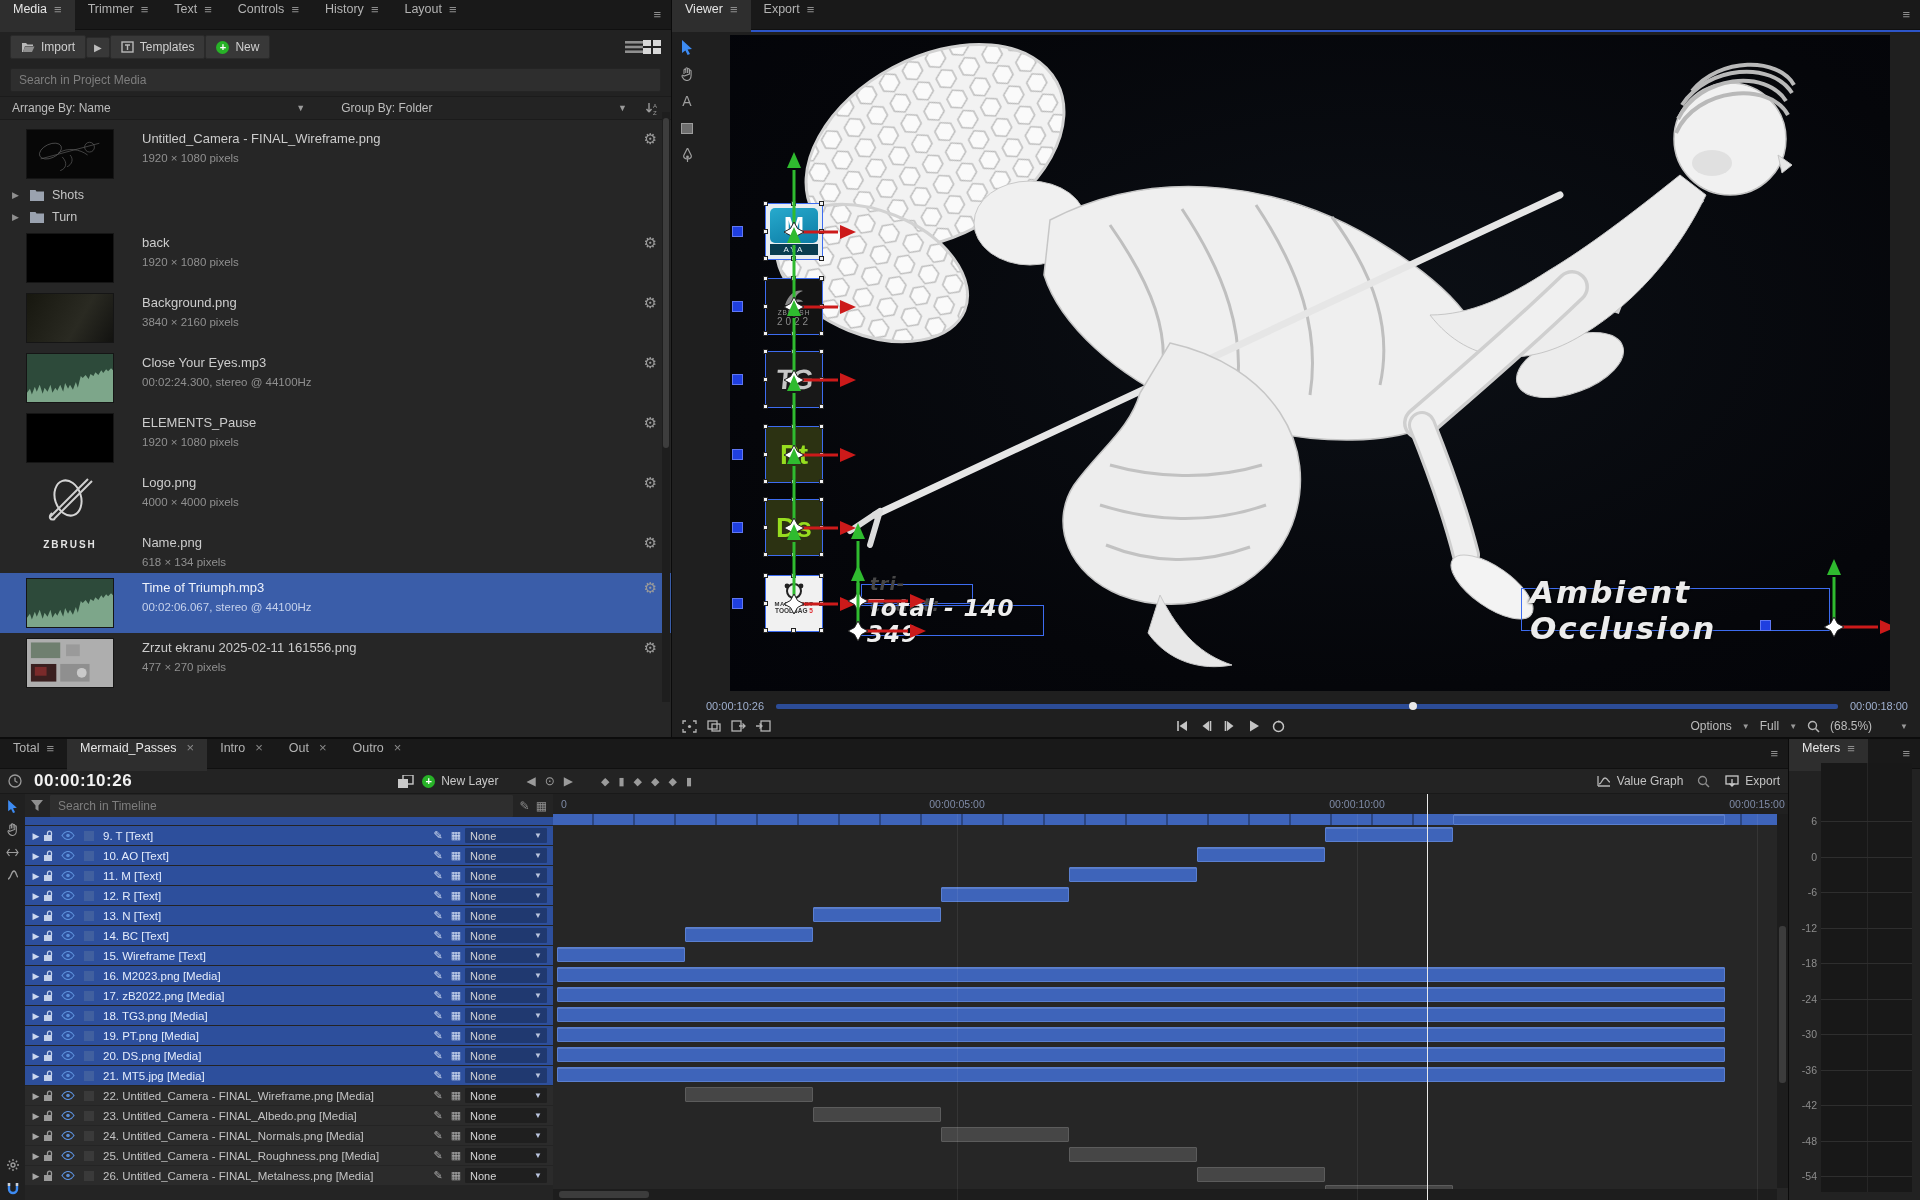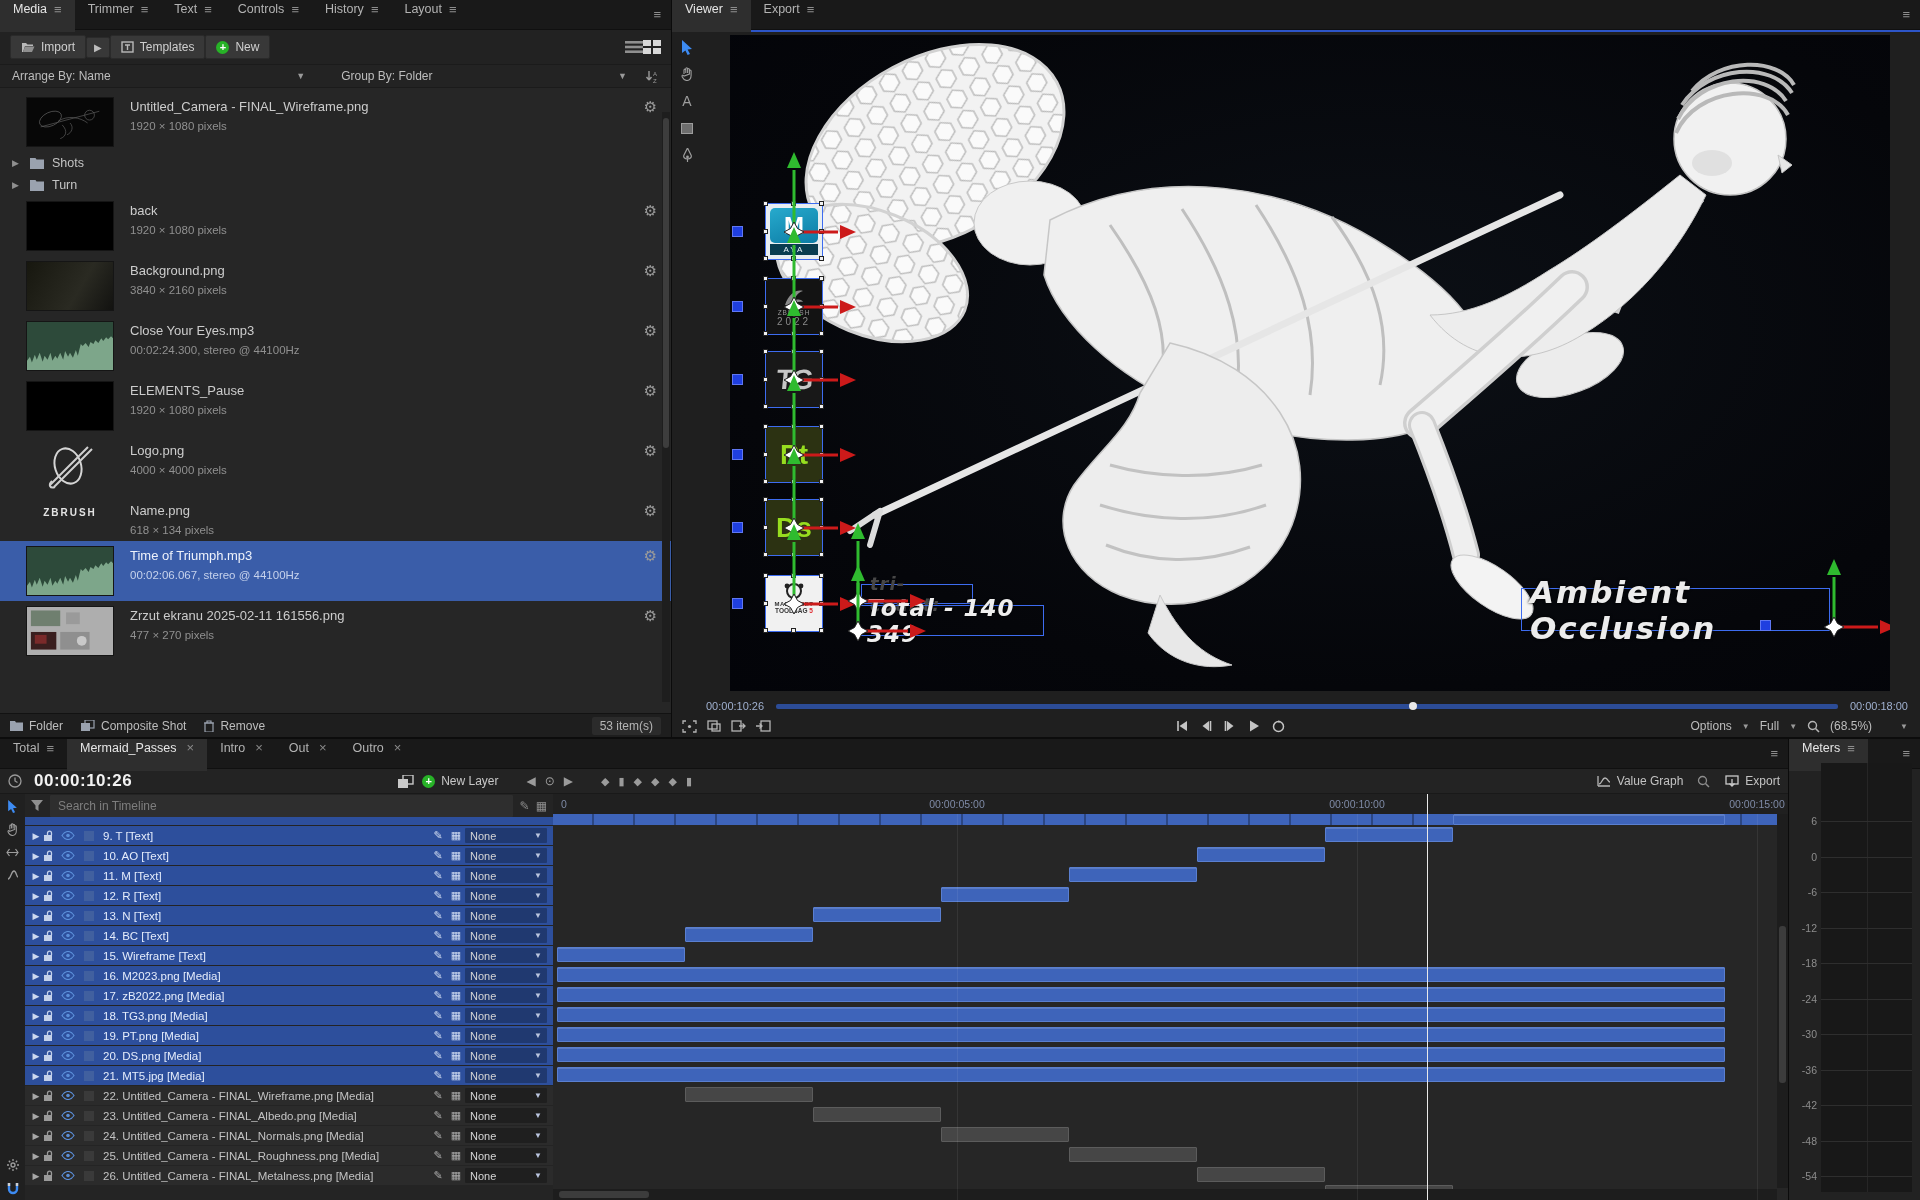--- a/index.html
+++ b/index.html
@@ -32,21 +32,21 @@
   .media-toolbar .spacer { flex:1; }
   .viewmode { width:18px; height:14px; }
   .media-search { padding:4px 10px; background:#222; }
   .arrange-row { height:24px; display:flex; align-items:center; background:#232323; border-top:1px solid #1b1b1b; border-bottom:1px solid #1b1b1b; padding:0 12px; color:#bdbdbd; font-size:12px; }
   .arrange-row .dd-arrow { color:#9a9a9a; font-size:9px; margin:0 10px; }
   .media-list { flex:1; overflow:hidden; position:relative; padding-top:4px; }
   .media-item { display:flex; align-items:flex-start; padding:5px 0 5px 26px; position:relative; }
   .media-item.selected { background:#3a5da9; }
   .mi-thumb { width:88px; height:50px; background:#000; flex:0 0 auto; border:1px solid #151515; overflow:hidden; display:flex; align-items:center; justify-content:center; }
   .mi-thumb.short { height:22px; border:none; background:transparent; }
-  .mi-text { margin-left:16px; padding-top:2px; }
+  .mi-text { margin-left:28px; padding-top:2px; }
   .mi-name { color:#cccccc; font-size:13px; }
   .media-item.selected .mi-name { color:#eef2fb; }
   .mi-meta { color:#909090; font-size:11.5px; margin-top:6px; }
   .media-item.selected .mi-meta { color:#c6d2ec; }
   .mi-gear { position:absolute; right:14px; top:6px; color:#9a9a9a; font-size:15px; }
   .folder-row { display:flex; align-items:center; height:22px; padding-left:12px; gap:8px; color:#c4c4c4; font-size:12.5px; }
   .exp-arrow { color:#8f8f8f; font-size:9px; width:10px; }
   .media-footer { height:24px; background:#1e1e1e; border-top:1px solid #121212; display:flex; align-items:center; gap:18px; padding:0 10px; color:#bdbdbd; }
   .media-footer .fitem { display:flex; align-items:center; gap:6px; }
   .media-footer .count { margin-left:auto; background:#2b2b2b; padding:2px 8px; border-radius:2px; color:#b5b5b5; }
@@ -199,20 +199,23 @@
           </svg>
         <svg class="viewmode" viewBox="0 0 18 14">
             <g fill="#d8d8d8">
               <rect x="0" y="0" width="8" height="6"></rect>
               <rect x="10" y="0" width="8" height="6"></rect>
               <rect x="0" y="8" width="8" height="6"></rect>
               <rect x="10" y="8" width="8" height="6"></rect>
             </g>
           </svg>
       </div>
+      <div class="media-search">
+        <input class="searchbox" placeholder="Search in Project Media" style="">
+      </div>
       <div class="arrange-row">
         <span>Arrange By: Name</span>
         <span class="dd-arrow" style="margin-left:auto">▼</span>
         <span style="width:26px"></span>
         <span>Group By: Folder</span>
         <span class="dd-arrow" style="margin-left:auto">▼</span>
         <svg width="14" height="13" viewBox="0 0 14 13" style="margin-left:8px">
             <path d="M4 1v9M4 10l-2.5-3M4 10l2.5-3" stroke="#9a9a9a" stroke-width="1.4" fill="none"></path>
             <text x="8" y="6" fill="#9a9a9a" font-size="6" font-family="Liberation Sans">A</text>
             <text x="8" y="13" fill="#9a9a9a" font-size="6" font-family="Liberation Sans">Z</text>
@@ -345,43 +348,20 @@
             <div class="mi-text">
               <div class="mi-name">Zrzut ekranu 2025-02-11 161556.png</div>
               <div class="mi-meta">477 × 270 pixels</div>
             </div>
             <span class="mi-gear">⚙</span>
           </div>
         </div>
       <div class="vscroll">
           <div class="thumb"></div>
         </div>
-      <div class="media-footer">
-        <span class="fitem">
-          <svg width="13" height="10" viewBox="0 0 13 10">
-              <path d="M0 0h5l1 1.5h7V10H0z" fill="#9aa2af"></path>
-            </svg>
-          <span>Folder</span>
-        </span>
-        <span class="fitem">
-          <svg width="14" height="11" viewBox="0 0 14 11">
-              <rect x="0" y="3" width="9" height="8" fill="#9aa2af"></rect>
-              <rect x="4" y="0" width="9" height="8" fill="none" stroke="#9aa2af" stroke-width="1.2"></rect>
-            </svg>
-          <span>Composite Shot</span>
-        </span>
-        <span class="fitem">
-          <svg width="10" height="12" viewBox="0 0 10 12">
-              <path d="M1 3h8v9H1z" fill="none" stroke="#9aa2af" stroke-width="1.2"></path>
-              <path d="M0 3h10M3 3V1h4v2" stroke="#9aa2af" stroke-width="1.2" fill="none"></path>
-            </svg>
-          <span>Remove</span>
-        </span>
-        <span class="count">53 item(s)</span>
-      </div>
     </div>
 
     <div class="viewer-panel">
       <div class="tabbar" id="viewer-tabs">
           <span class="tab active">
             <span>Viewer</span>
             <span class="menu-ico">≡</span>
           </span>
           <span class="tab">
             <span>Export</span>

